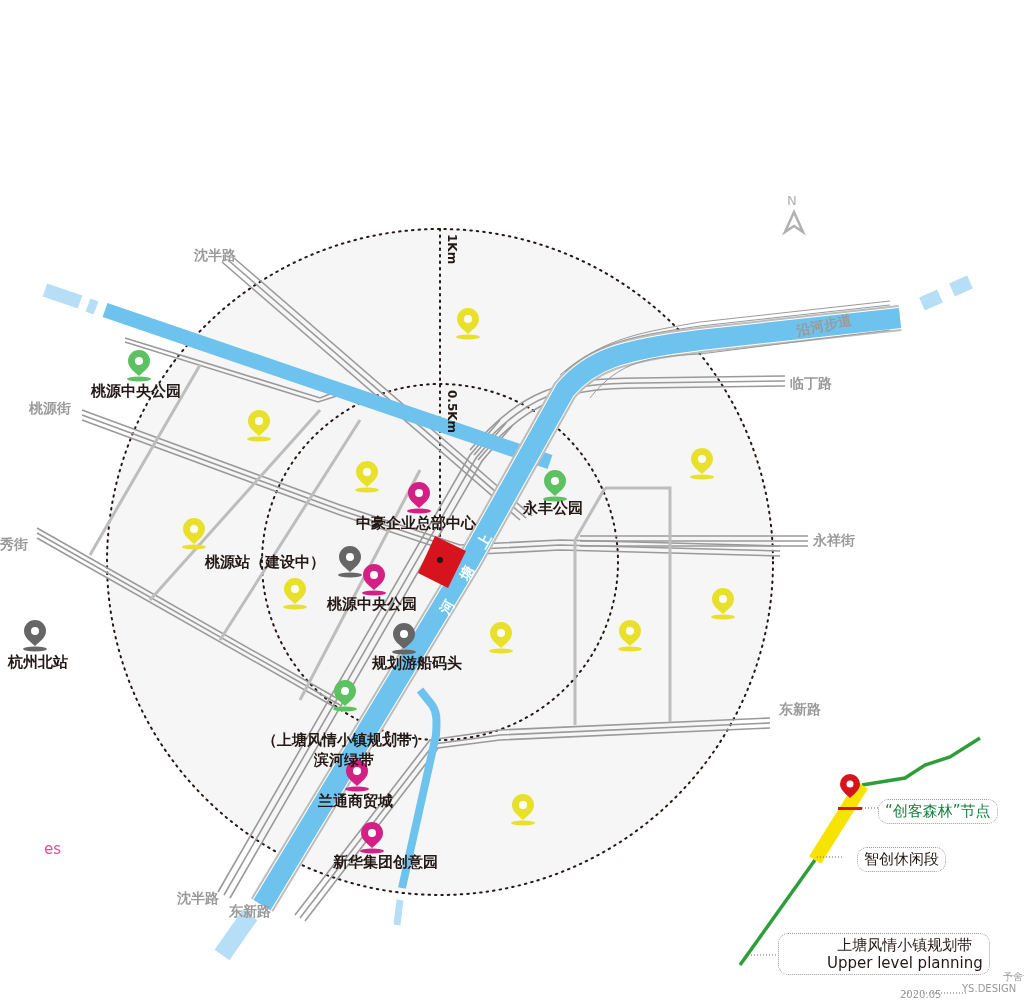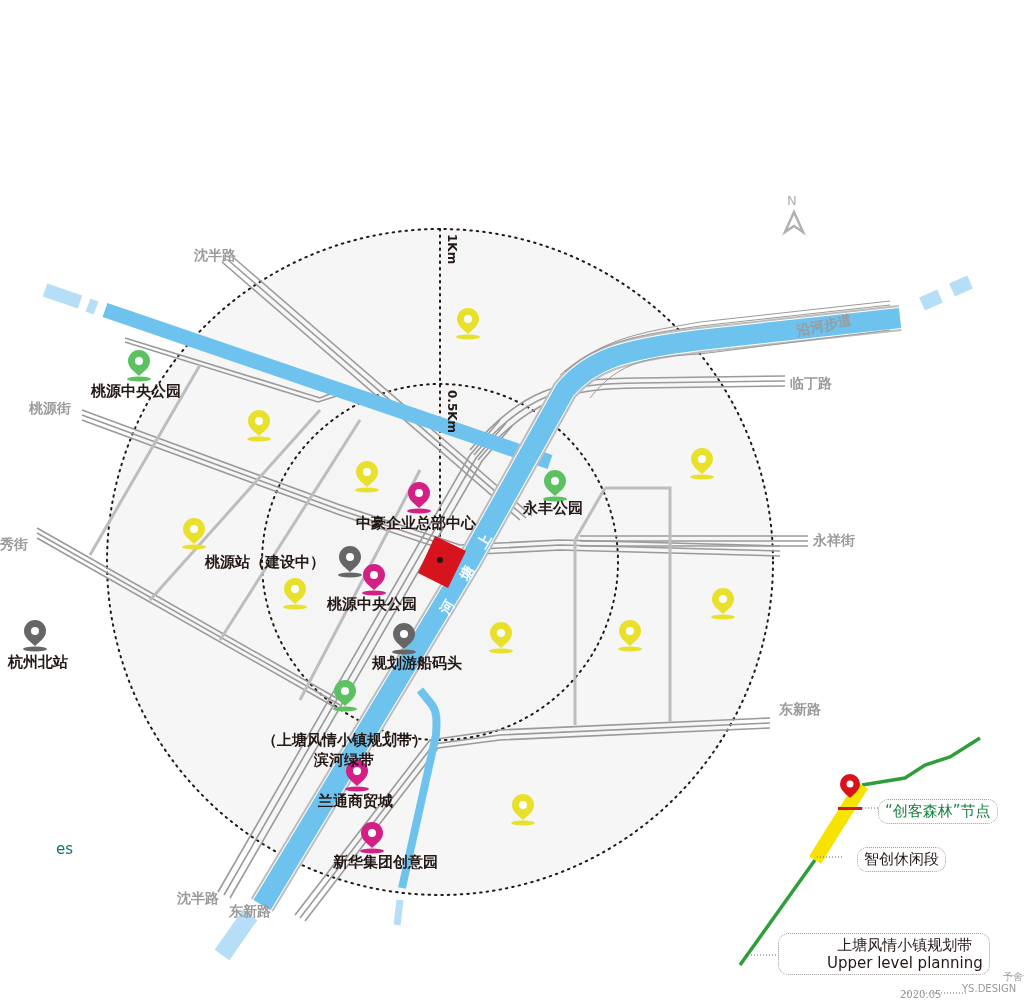--- a/index.html
+++ b/index.html
@@ -202,21 +202,21 @@
   <div class="lbl poi-label" style="left:523px;top:501px;">永丰公园</div>
   <div class="lbl poi-label" style="left:205px;top:555px;">桃源站（建设中）</div>
   <div class="lbl poi-label" style="left:327px;top:597px;">桃源中央公园</div>
   <div class="lbl poi-label" style="left:372px;top:656px;">规划游船码头</div>
   <div class="lbl poi-label" style="left:8px;top:655px;">杭州北站</div>
   <div class="lbl poi-label" style="left:314px;top:713px;margin-top:40px;">滨河绿带</div>
   <div class="lbl poi-label" style="left:262px;top:733px;">（上塘风情小镇规划带）</div>
   <div class="lbl poi-label" style="left:318px;top:794px;">兰通商贸城</div>
   <div class="lbl poi-label" style="left:321px;top:855px;margin-left:12px;">新华集团创意园</div>
 
-  <div class="lbl" style="left:16px;top:842px;font-size:15px;color:#0f766e;padding-left:40px;">es</div>
+  <div class="lbl" style="left:4px;top:842px;font-size:15px;color:#ec4899;padding-left:40px;">es</div>
 
   <div class="legend-box legend-red" style="left:878px;top:799px;">“创客森林”节点</div>
   <div class="legend-box legend-dark" style="left:843px;top:847px;margin-left:14px;">智创休闲段</div>
   <div class="legend-box legend-dark" style="left:778px;top:933px;line-height:1.2;text-align:center;padding-left:48px;">
     <div>上塘风情小镇规划带</div>
     <div>Upper level planning</div>
   </div>
 
   <div class="credit" style="left:975px;top:970px;margin-left:28px;">予舍予筑</div>
   <div class="credit" style="left:962px;top:983px;">YS.DESIGN</div>

